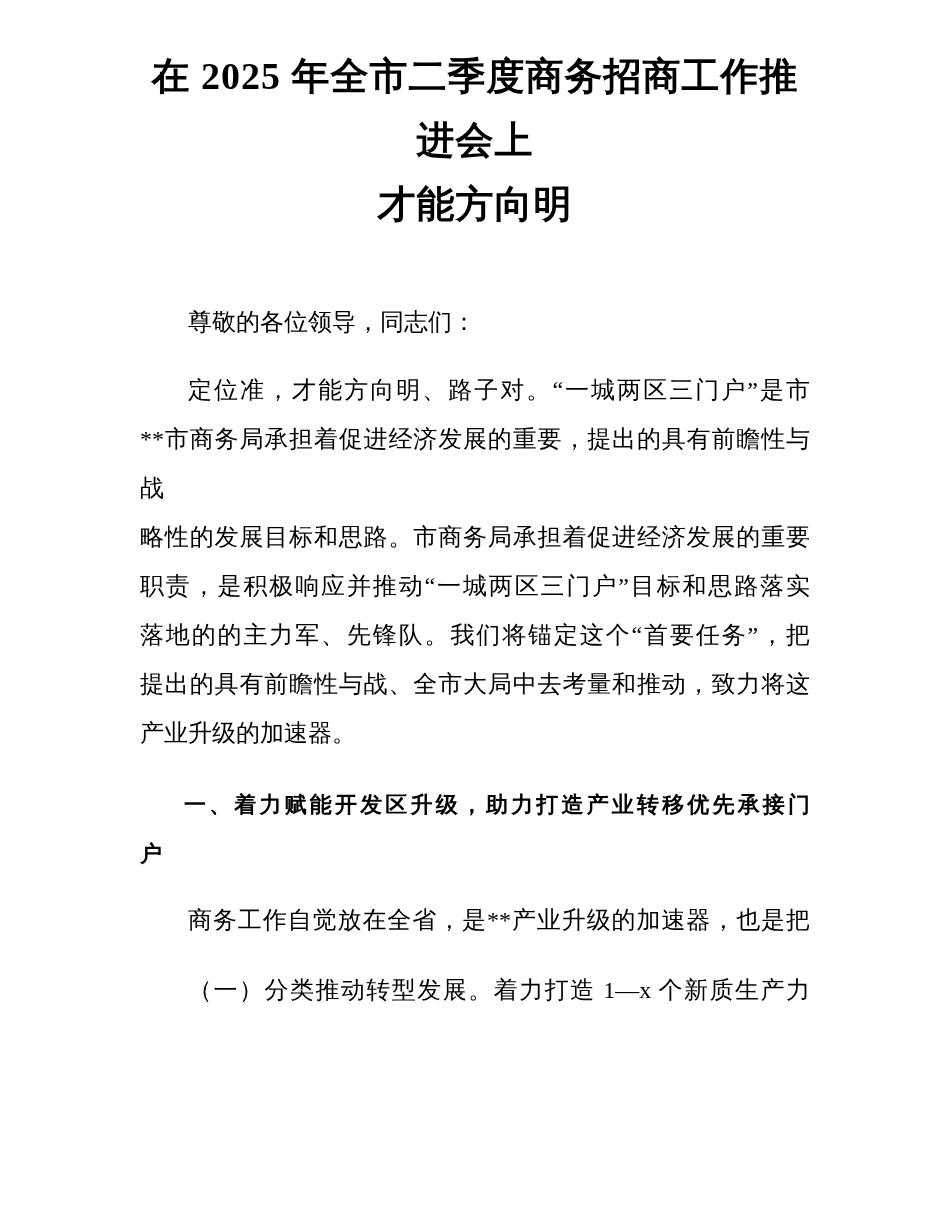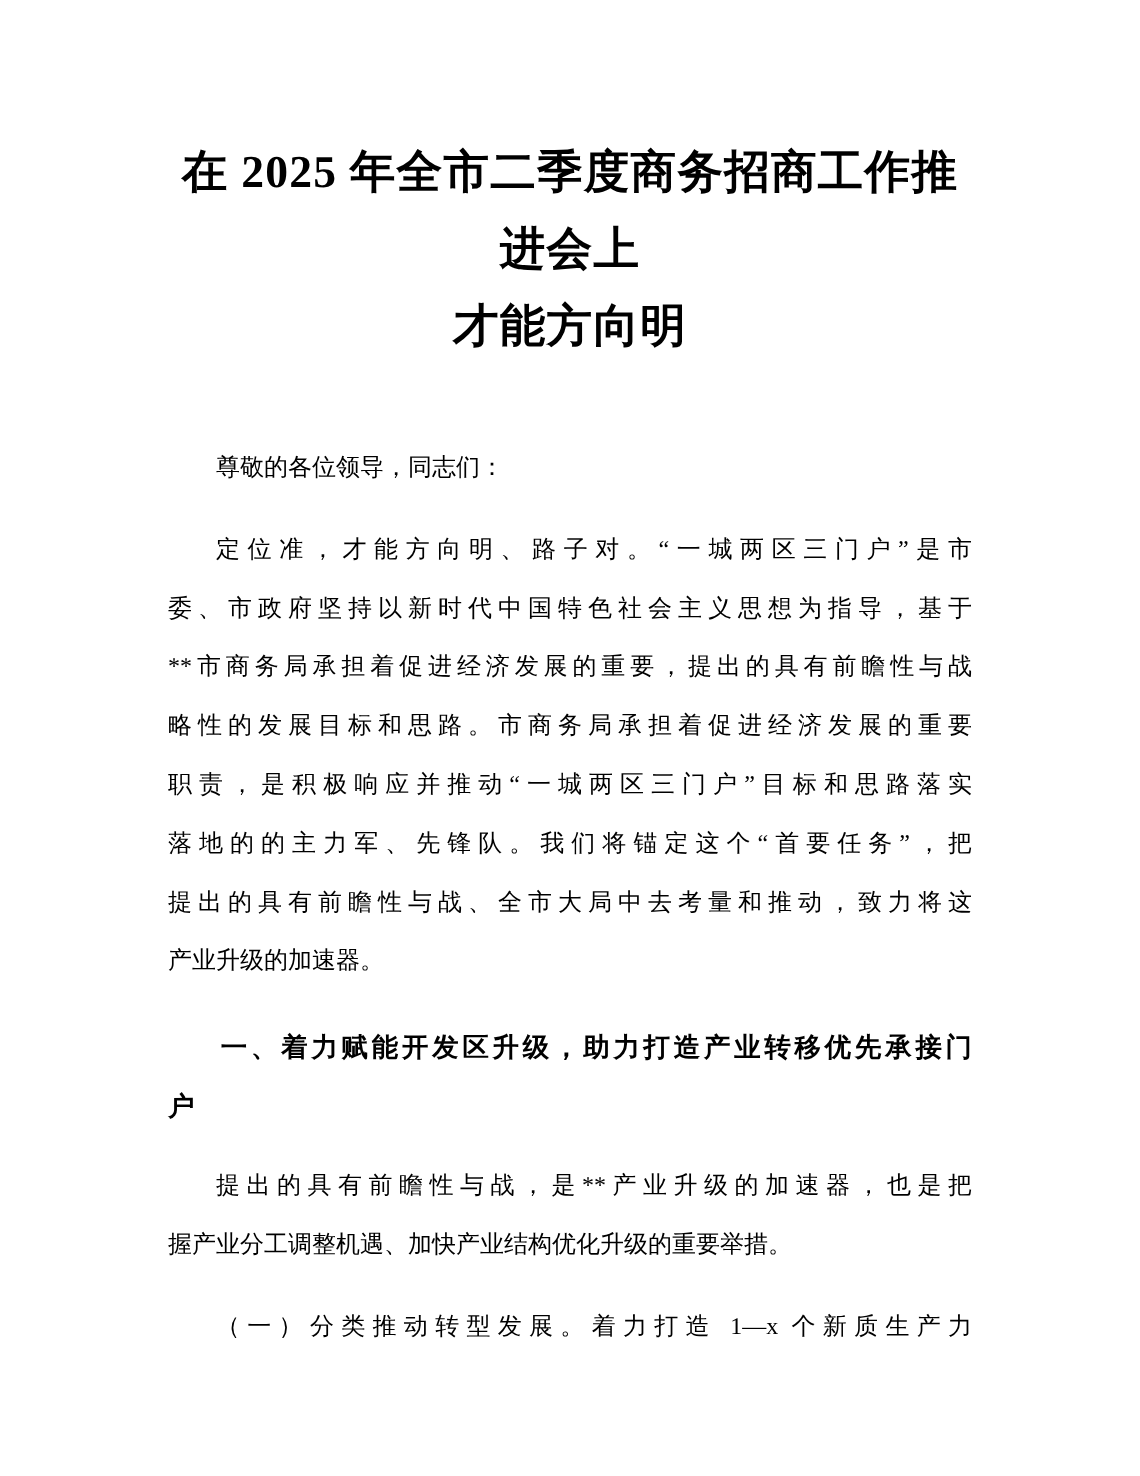--- a/index.html
+++ b/index.html
@@ -7,37 +7,37 @@
     padding: 0;
     background: #ffffff;
   }
   .page {
     position: relative;
     width: 950px;
     height: 1230px;
     margin: 0;
     background: #ffffff;
     box-sizing: border-box;
-    padding: 112px 140px 0 140px;
+    padding: 44px 140px 0 140px;
     overflow: hidden;
     color: #000000;
     font-family: "Liberation Serif", serif;
   }
   .doc-title {
     margin: 0;
     font-size: 38px;
     line-height: 64px;
     font-weight: bold;
     text-align: center;
     font-family: "Liberation Serif", serif;
     letter-spacing: 1px;
   }
   .para {
     margin: 0;
-    font-size: 20px;
+    font-size: 24px;
     line-height: 49px;
   }
   .para .line {
     text-align: justify;
     text-align-last: justify;
     -moz-text-align-last: justify;
   }
   .para .line.first {
     text-indent: 2em;
   }
@@ -69,36 +69,34 @@
     <div>在 2025 年全市二季度商务招商工作推进会上</div>
     <div>才能方向明</div>
   </h1>
 
   <div class="para greeting">
       <div class="line first flush">尊敬的各位领导，同志们：</div>
     </div>
 
   <div class="para intro">
       <div class="line first">定位准，才能方向明、路子对。“一城两区三门户”是市</div>
-      <div class="line">委、市政府坚持以新时代中国特色社会主义思想为指导，基于</div>
       <div class="line">**市商务局承担着促进经济发展的重要，提出的具有前瞻性与战</div>
       <div class="line">略性的发展目标和思路。市商务局承担着促进经济发展的重要</div>
       <div class="line">职责，是积极响应并推动“一城两区三门户”目标和思路落实</div>
       <div class="line">落地的的主力军、先锋队。我们将锚定这个“首要任务”，把</div>
       <div class="line">提出的具有前瞻性与战、全市大局中去考量和推动，致力将这</div>
       <div class="line flush">产业升级的加速器。</div>
     </div>
 
   <div class="para heading1">
       <div class="line first">一、着力赋能开发区升级，助力打造产业转移优先承接门</div>
       <div class="line flush">户</div>
     </div>
 
   <div class="para sec1">
-      <div class="line first">提出的具有前瞻性与战，是**产业升级的加速器，也是把</div>
-      <div class="line flush">握产业分工调整机遇、加快产业结构优化升级的重要举措。</div>
+      <div class="line first">商务工作自觉放在全省，是**产业升级的加速器，也是把</div>
     </div>
 
   <div class="para sub1">
     <div class="line first"><span class="bold-lead">（一）分类推动转型发展。</span><span>着力打造 1—x 个新质生产力</span></div>
   </div>
 
 </div>
 
 </body></html>

